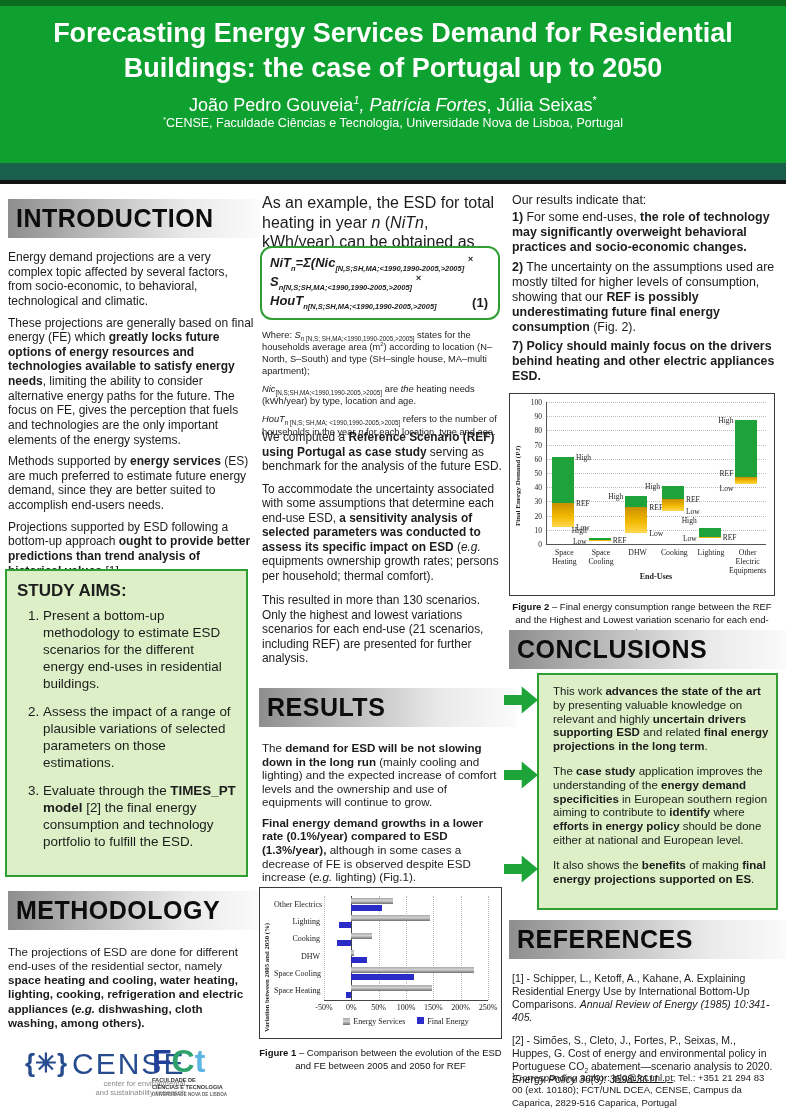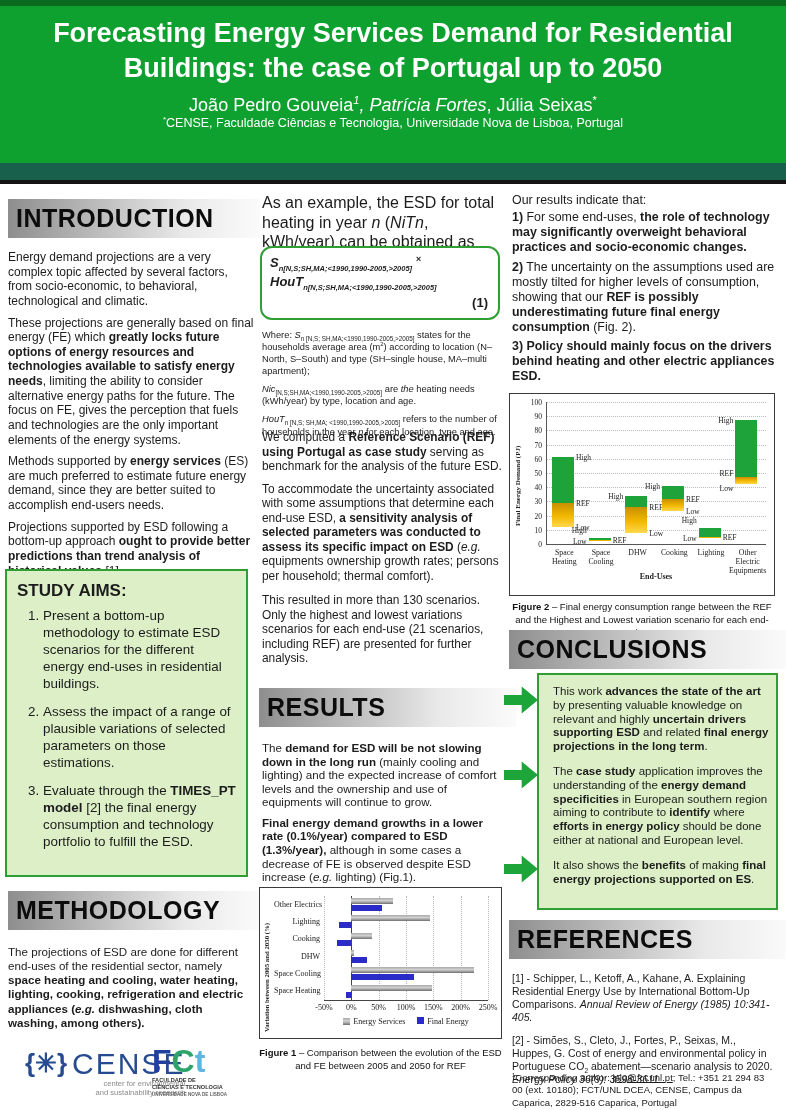--- a/index.html
+++ b/index.html
@@ -113,20 +113,21 @@
       <span>FACULDADE DE</span><br>
       <span>CIÊNCIAS E TECNOLOGIA</span><br>
       <span class="fct-sub2">UNIVERSIDADE NOVA DE LISBOA</span>
     </div>
   </div>
 
   <div class="abs txt" style="left:262px;top:193px;width:240px;font-size:16px;">
     <p>As an example, the ESD for total heating in year <i>n</i> (<i>NiTn</i>, kWh/year) can be obtained as described in Eq. 1:</p>
   </div>
   <div class="abs eqbox" style="left:260px;top:246px;width:240px;height:74px;">
+    <div>NiT<sub>n</sub>=Σ(Nic<sub>[N,S;SH,MA;&lt;1990,1990-2005,&gt;2005]</sub> <sup>×</sup></div>
     <div>S<sub>n[N,S;SH,MA;&lt;1990,1990-2005,&gt;2005]</sub> <sup>×</sup></div>
     <div>HouT<sub>n[N,S;SH,MA;&lt;1990,1990-2005,&gt;2005]</sub></div>
     <div class="eq-no">(1)</div>
   </div>
   <div class="abs small-txt" style="left:262px;top:329px;width:240px;">
     <p>Where: <i>S</i><sub>n [N,S; SH,MA;&lt;1990,1990-2005,&gt;2005]</sub> states for the households average area (m<sup>2</sup>) according to location (N–North, S–South) and type (SH–single house, MA–multi apartment);</p>
     <p><i>Nic</i><sub>[N,S;SH,MA;&lt;1990,1990-2005,&gt;2005]</sub> are <i>the</i> heating needs (kWh/year) by type, location and age.</p>
     <p><i>HouT</i><sub>n [N,S; SH,MA; &lt;1990,1990-2005,&gt;2005]</sub> refers to the number of households in the year <i>n</i> for each location, type and age.</p>
   </div>
   <div class="abs txt" style="left:262px;top:430px;width:240px;font-size:11.9px;">
@@ -183,21 +184,21 @@
       </div>
     </div>
   <div class="abs caption" style="left:259px;top:1047px;width:243px;">
     <b>Figure 1</b><span> – Comparison between the evolution of the ESD and FE between 2005 and 2050 for REF</span>
   </div>
 
   <div class="abs txt" style="left:512px;top:193px;width:266px;font-size:12.4px;">
     <p style="margin-bottom:2px;">Our results indicate that:</p>
     <p style="margin-bottom:4px;"><b>1)</b> For some end-uses, <b>the role of technology may significantly overweight behavioral practices and socio-economic changes.</b></p>
     <p style="margin-bottom:4px;"><b>2)</b> The uncertainty on the assumptions used are mostly tilted for higher levels of consumption, showing that our <b>REF is possibly underestimating future final energy consumption</b> (Fig. 2).</p>
-    <p><b>3) Policy should mainly focus on the drivers behind heating and other electric appliances ESD.</b></p>
+    <p><b>7) Policy should mainly focus on the drivers behind heating and other electric appliances ESD.</b></p>
   </div>
 
   <div class="figframe" style="left:509px;top:393px;width:266px;height:203px;">
       <div style="position: absolute; left: 4px; top: 132px; white-space: nowrap; transform: rotate(-90deg); transform-origin: left top; font: bold 7px &quot;Liberation Serif&quot;, serif; color: rgb(34, 34, 34);">Final Energy Demand (PJ)</div>
       <div style="position: absolute; left: 36px; top: 150px; width: 220px; height: 0px; border-top: 1px dotted rgb(189, 189, 189);"></div>
       <div style="position: absolute; left: 6px; top: 146px; width: 26px; text-align: right; font: 7.5px &quot;Liberation Serif&quot;, serif; color: rgb(34, 34, 34);">0</div>
       <div style="position: absolute; left: 36px; top: 135.8px; width: 220px; height: 0px; border-top: 1px dotted rgb(189, 189, 189);"></div>
       <div style="position: absolute; left: 6px; top: 131.8px; width: 26px; text-align: right; font: 7.5px &quot;Liberation Serif&quot;, serif; color: rgb(34, 34, 34);">10</div>
       <div style="position: absolute; left: 36px; top: 121.6px; width: 220px; height: 0px; border-top: 1px dotted rgb(189, 189, 189);"></div>
       <div style="position: absolute; left: 6px; top: 117.6px; width: 26px; text-align: right; font: 7.5px &quot;Liberation Serif&quot;, serif; color: rgb(34, 34, 34);">20</div>

